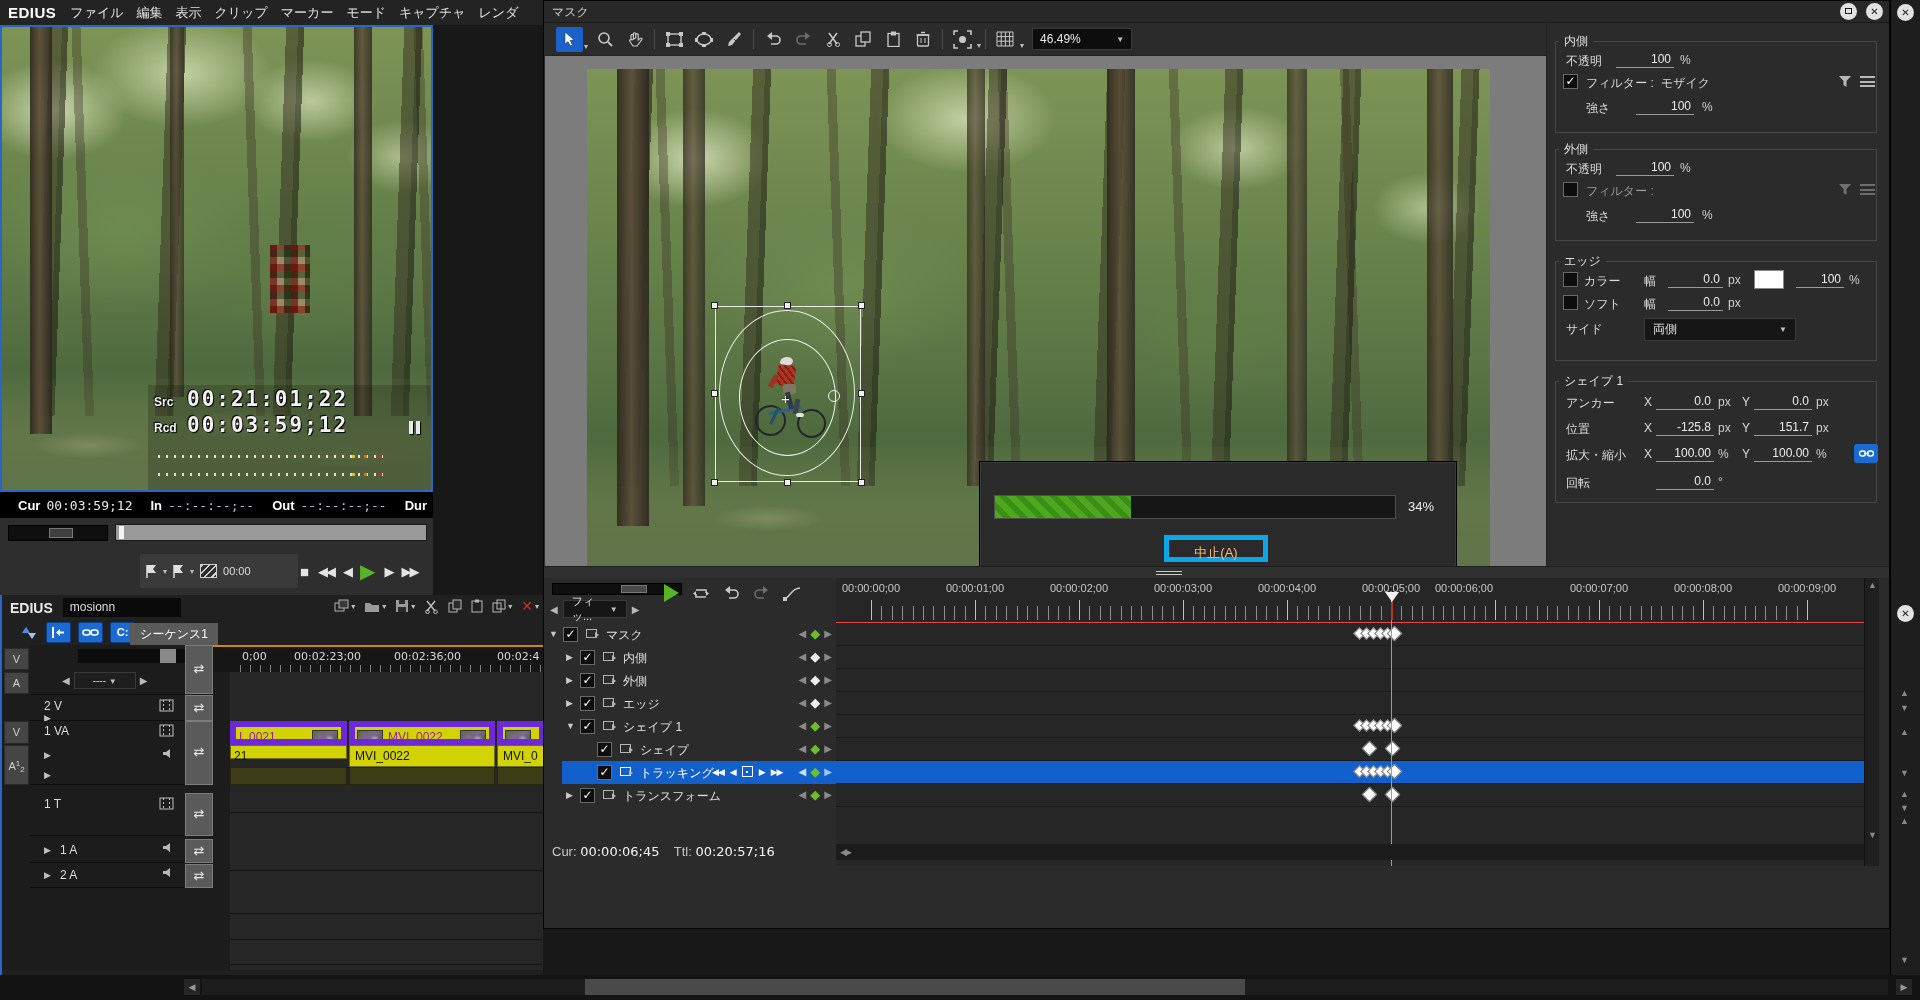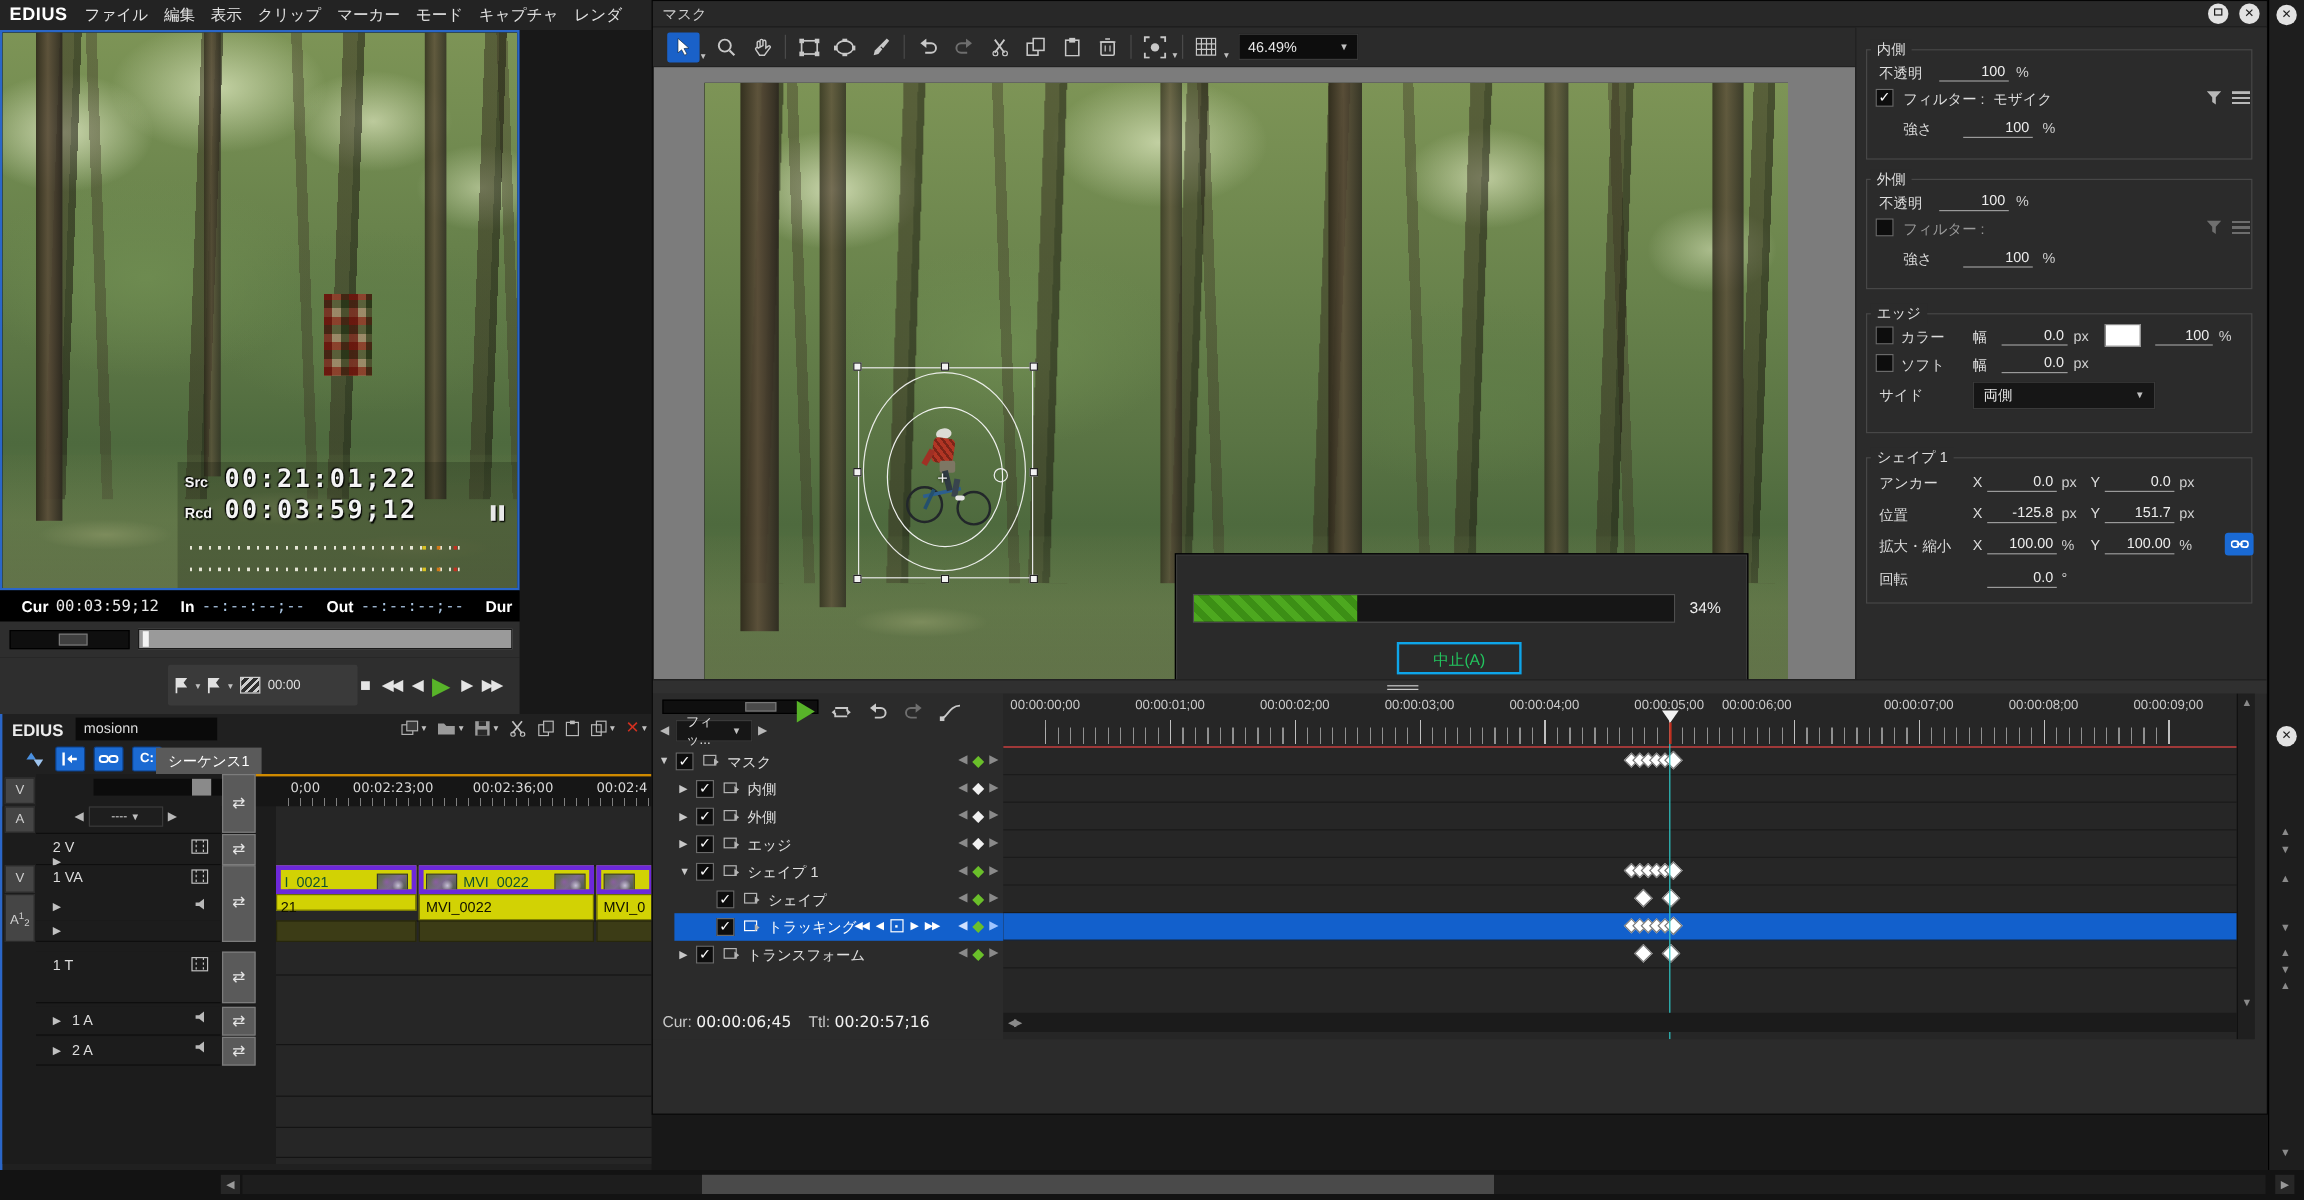--- a/index.html
+++ b/index.html
@@ -88,21 +88,21 @@
 .trackhdr{position:absolute;left:28px;width:154px;background:#1c1c1c;border-bottom:1px solid #0e0e0e;color:#dcdcdc;font-size:12px}
 .tname{position:absolute;left:14px;top:4px}
 .tfilm{position:absolute;right:10px;top:4px}
 .tspk{position:absolute;right:10px;top:3px}
 .texp{position:absolute;left:14px;color:#c0c0c0;font-size:9px}
 .swap{position:absolute;left:183px;width:28px;background:#5a5a5a;border:1px solid #7c7c7c;color:#e6e6e6;text-align:center;font-size:13px}
 .hbar{position:absolute;left:48px;top:4px;width:122px;height:14px;background:#0c0c0c}
 .hbox{position:absolute;right:8px;top:4px;width:16px;height:14px;background:#8a8a8a}
 .ddrow{position:absolute;left:32px;top:2px;display:flex;align-items:center;gap:4px;color:#ccc}
 .dd{width:62px;height:17px;background:#1e1e1e;border:1px solid #3a3a3a;color:#ddd;font-size:10px;text-align:center;line-height:16px}
-.clip{position:absolute;background:#d2d204;border:4px solid #6d28d9;color:#14532d;font-size:12px;overflow:hidden;white-space:nowrap}
+.clip{position:absolute;background:#d2d204;border:6px solid #6d28d9;color:#a21caf;font-size:12px;overflow:hidden;white-space:nowrap}
 .clip .cl{position:absolute;left:3px;top:3px}
 .thumb{position:absolute;top:3px;width:26px;height:17px;border:1px solid #333;background:
  radial-gradient(circle 6px at 30% 40%, #8a5fa0, transparent 70%),
  radial-gradient(circle 7px at 70% 60%, #c8c0d8, transparent 70%),
  linear-gradient(135deg,#5a6e40,#7d6a90 50%,#465a34)}
 .aclip{background:#d2d204;border:1px solid #6e6e02;color:#101000;font-size:12px;position:absolute}
 .asub{position:absolute;background:#3c3c16;border:1px solid #26260c}
 
 
 #bottom-scroll{position:absolute;left:0;top:975px;width:1920px;height:25px;background:#131313}
@@ -152,21 +152,21 @@
 #cyclist .w1{position:absolute;left:8px;top:56px;width:31px;height:31px;border:2px solid #22272a;border-radius:50%}
 #cyclist .w2{position:absolute;left:50px;top:60px;width:29px;height:29px;border:2px solid #22272a;border-radius:50%}
 #cyclist .f1{position:absolute;left:22px;top:60px;width:32px;height:3px;background:#2c5e8e;transform:rotate(-12deg)}
 #cyclist .f2{position:absolute;left:26px;top:58px;width:3px;height:18px;background:#24506e;transform:rotate(25deg)}
 
 #prog{position:absolute;left:434px;top:405px;width:478px;height:120px;background:#2a2a2a;border:1px solid #000;box-shadow:0 0 0 1px #3a3a3a inset;z-index:10}
 #prog-title{position:absolute;left:0;top:0;width:476px;height:24px;background:#141414;color:#f2f2f2;font-weight:bold;font-size:13px;line-height:24px;padding-left:9px}
 #prog-bar{position:absolute;left:14px;top:33px;width:402px;height:24px;background:#161616;border:1px solid #4e4e4e}
 #prog-fill{position:absolute;left:0;top:0;height:22px;background:repeating-linear-gradient(45deg,#4da81f 0 6px,#3c8f15 6px 12px)}
 #prog-pct{position:absolute;left:428px;top:37px;font-size:13px;color:#eee}
-#prog-cancel{position:absolute;left:184px;top:73px;width:104px;height:27px;background:#2a2a2a;border:2px solid #0ea5e9;color:#22c55e;font-size:13px;text-align:center;line-height:25px}
+#prog-cancel{position:absolute;left:184px;top:73px;width:104px;height:27px;background:#2a2a2a;border:5px solid #0ea5e9;color:#fdba74;font-size:13px;text-align:center;line-height:25px}
 
 #md-panel{position:absolute;left:1002px;top:22px;width:343px;height:543px;background:#2b2b2b;border-left:1px solid #212121}
 .grp{position:absolute;left:8px;width:322px;border:1px solid #474747}
 .grp-title{position:absolute;top:-9px;left:3px;background:#2b2b2b;padding:0 5px;font-size:12px;color:#e0e0e0}
 .prow{position:absolute;left:0;width:100%;height:18px;font-size:12px;color:#dcdcdc}
 .plab{position:absolute;top:1px}
 .val{position:absolute;top:0;border-bottom:1px solid #9a9a9a;text-align:right;color:#ececec;padding:0 3px 1px 0;font-size:12px}
 .unit{position:absolute;top:1px;color:#cfcfcf}
 .cb{position:absolute;width:15px;height:15px;background:#0d0d0d;border:1px solid #6a6a6a;color:#fff;font-size:12px;line-height:13px;text-align:center}
 .listicon{position:absolute;width:15px;height:11px;background:repeating-linear-gradient(180deg,#b8b8b8 0 2px,transparent 2px 4.5px)}

